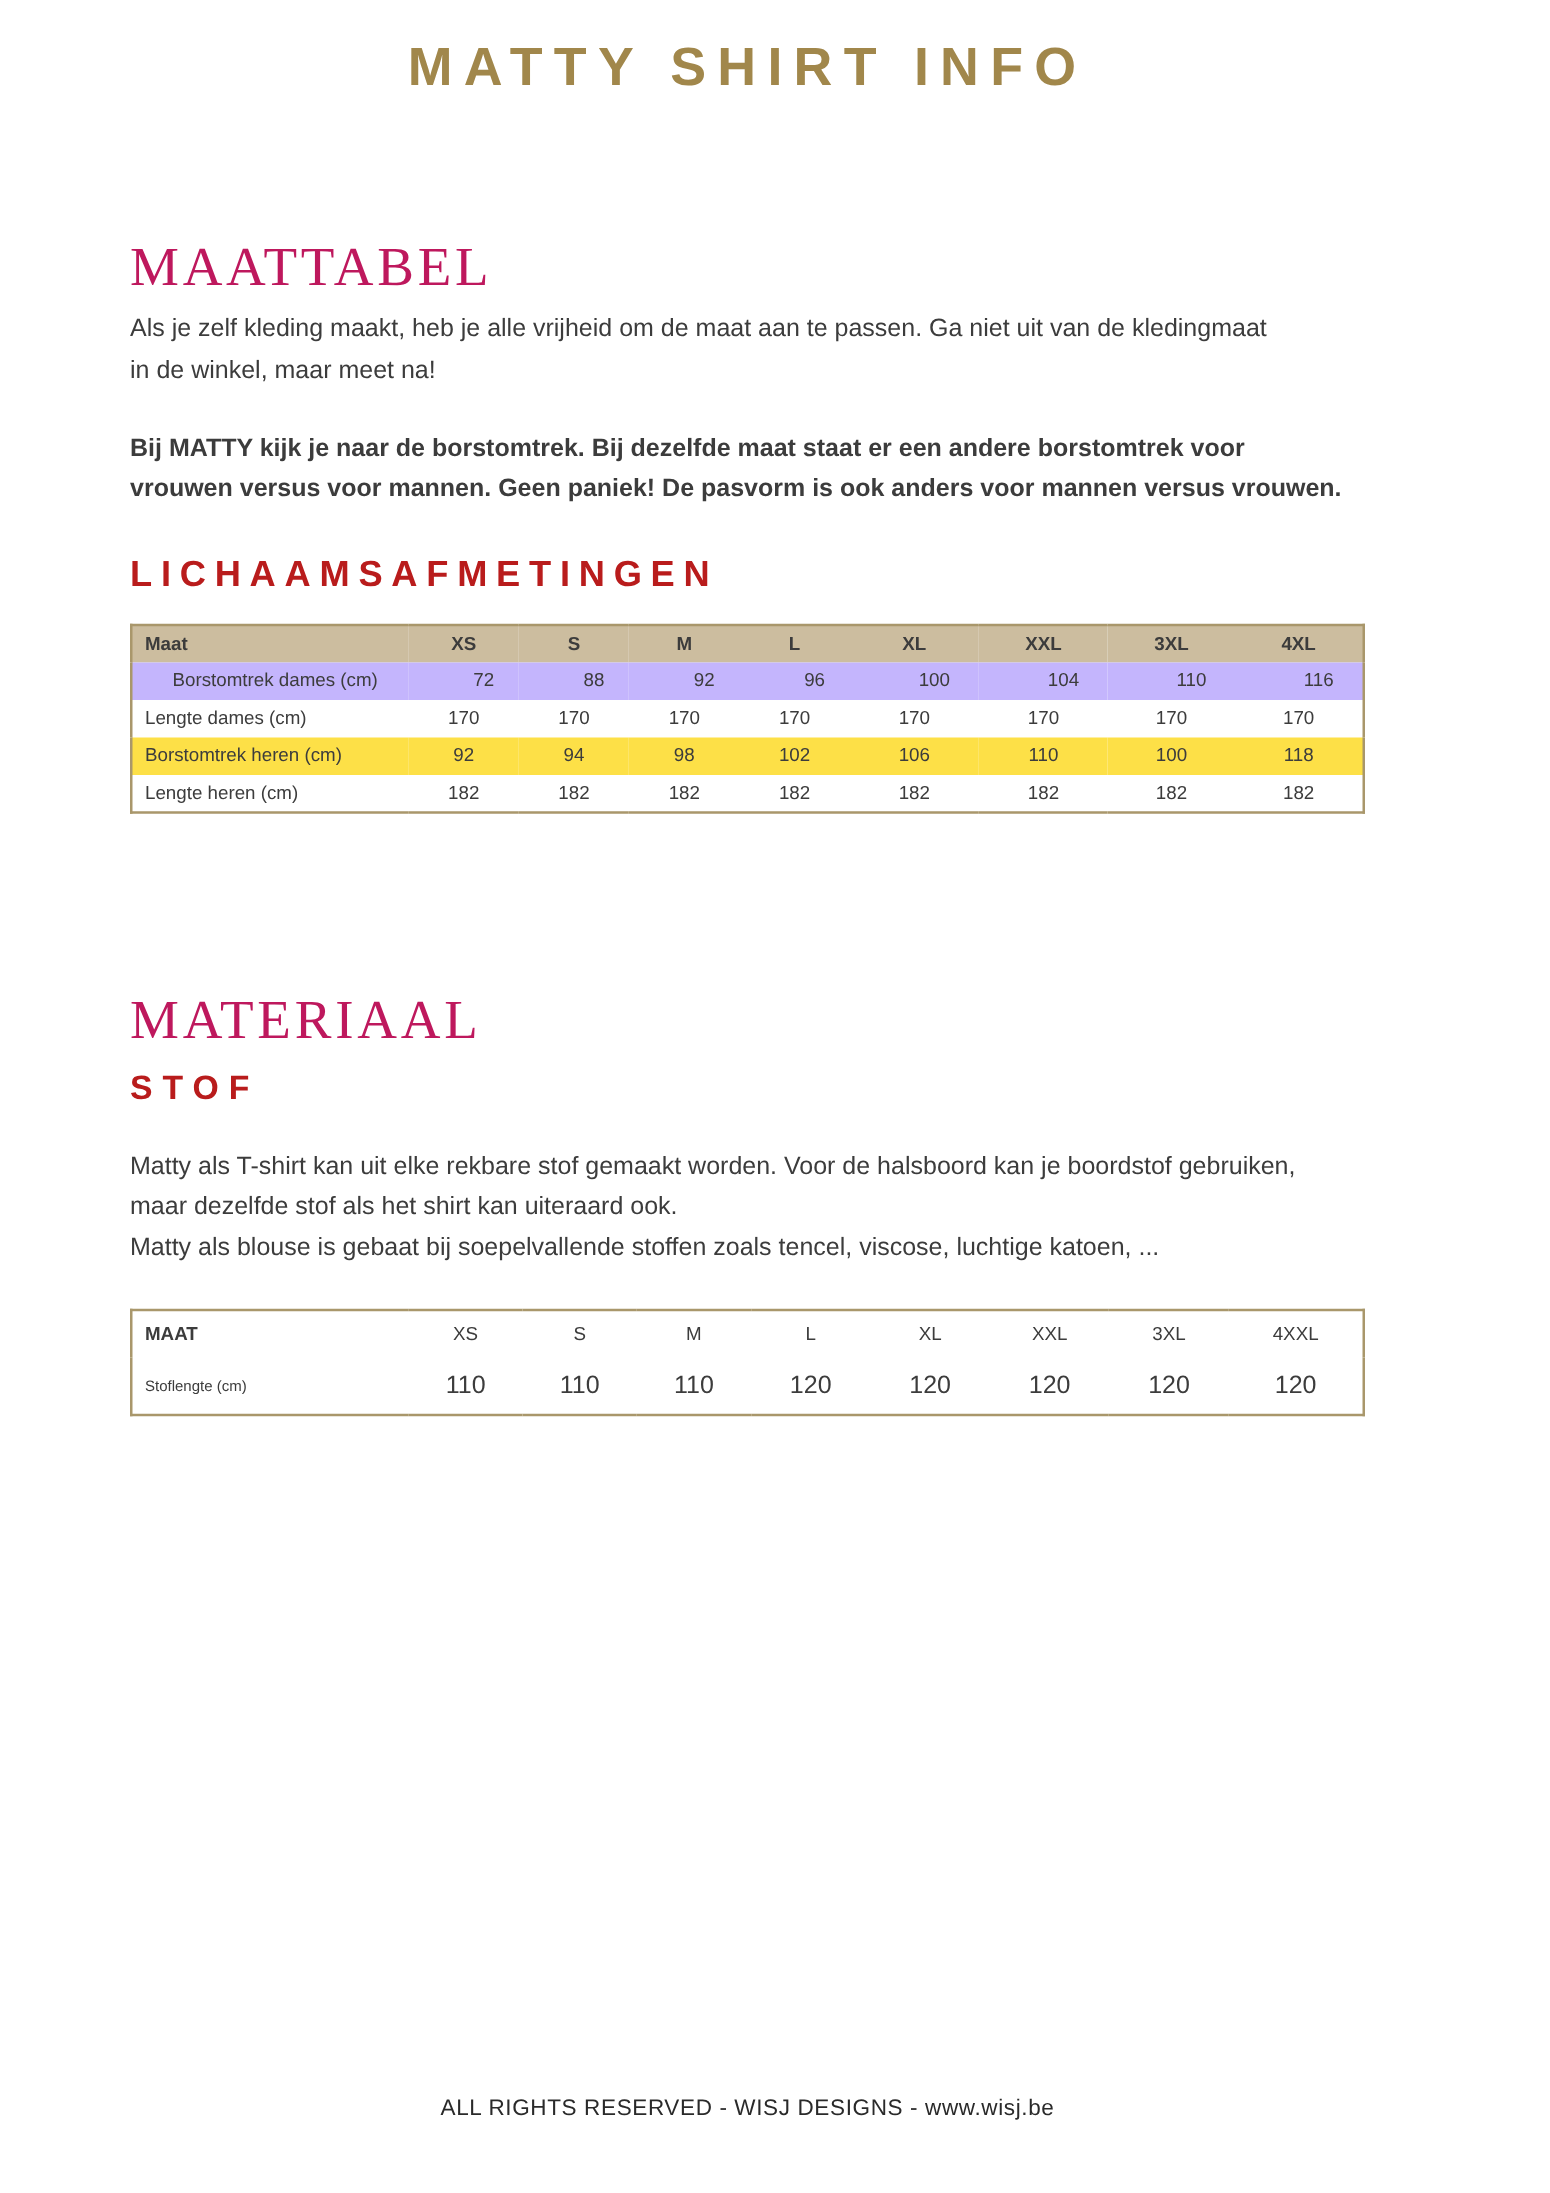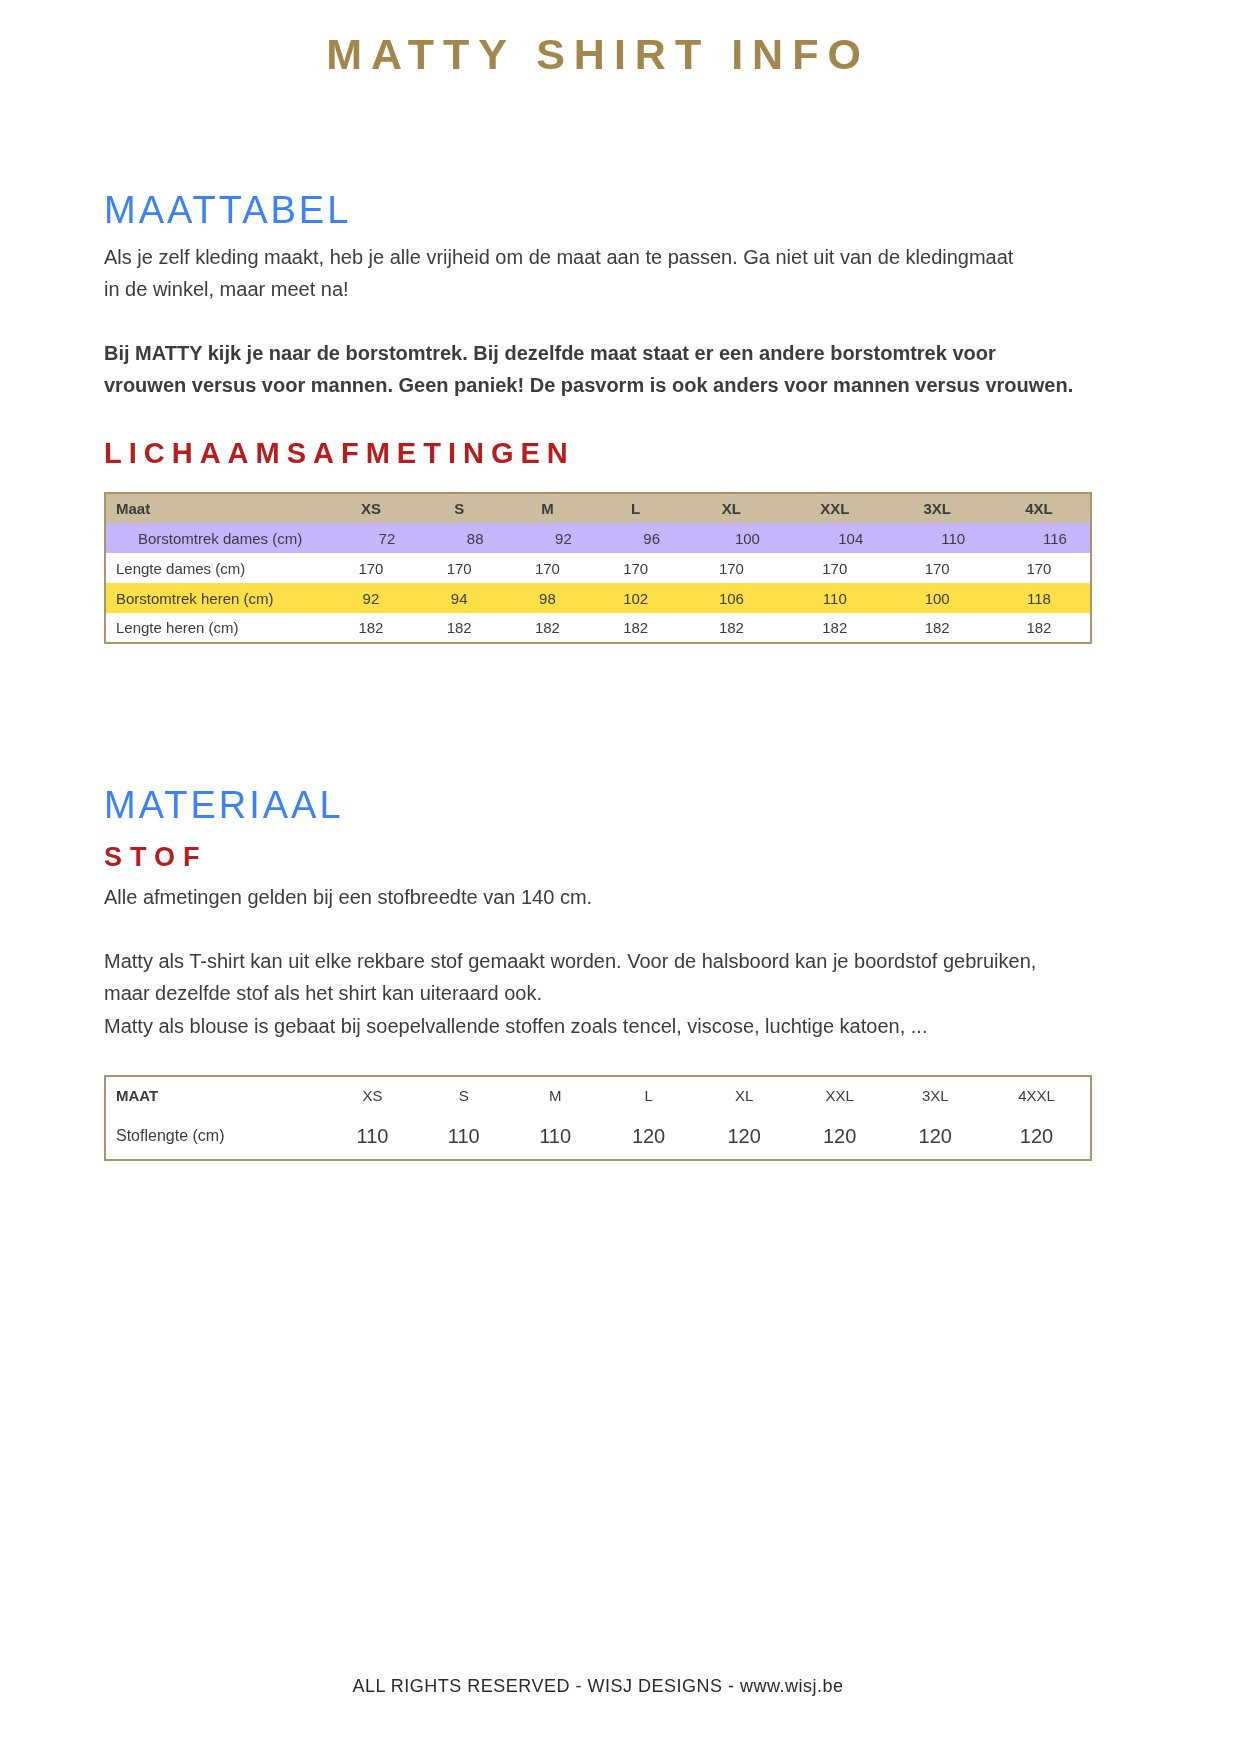--- a/index.html
+++ b/index.html
@@ -21,25 +21,26 @@
   .doc-title {
     text-align: center;
     font-size: 43px;
     font-weight: 700;
     letter-spacing: 9px;
     color: #a1874b;
     margin-top: 4px;
   }
 
   .thin-heading {
-    font-size: 38px;
+    font-size: 44px;
     font-weight: 300;
     letter-spacing: 3px;
-    color: #3b82f6;
+    color: #be185d;
     line-height: 1.05;
+    font-family: Liberation Serif, serif;
   }
   .h-maattabel { margin-top: 112px; }
   .h-materiaal { margin-top: 142px; }
 
   .bold-gold-heading {
     font-weight: 700;
     color: #b91c1c;
   }
   .h-lichaam {
     font-size: 29px;
@@ -83,21 +84,21 @@
   .body-table tr.light td { background: #c4b5fd; padding-left: 32px; }
   .body-table tr.white td { background: #ffffff; }
   .body-table tr.mid td   { background: #fde047; }
 
   
   .fabric-table-wrap { margin-top: 33px; }
   .fabric-table { border: 2px solid #a9976b; background: #ffffff; }
   .fabric-table th { height: 38px; font-size: 15px; font-weight: 400; text-align: center; vertical-align: middle; }
   .fabric-table th.first { text-align: left; padding-left: 10px; font-weight: 700; width: 22.5%; }
   .fabric-table td { height: 46px; text-align: center; vertical-align: middle; font-size: 20px; }
-  .fabric-table td.first { text-align: left; padding-left: 10px; font-size: 16px; }
+  .fabric-table td.first { text-align: left; padding-left: 10px; font-size: 12px; }
 
   .doc-footer {
     position: absolute;
     left: 68px;
     right: 112px;
     top: 1676px;
     text-align: center;
     font-size: 18px;
     color: #2a2a2a;
     letter-spacing: 0.5px;
@@ -178,21 +179,20 @@
               <td>182</td>
               <td>182</td>
               <td>182</td>
             </tr>
           </tbody>
       </table>
     </div>
 
     <h2 class="thin-heading h-materiaal">MATERIAAL</h2>
     <h3 class="bold-gold-heading h-stof">STOF</h3>
-    <p class="body-text stof-line">Alle afmetingen gelden bij een stofbreedte van 140 cm.</p>
     <p class="body-text stof-para">Matty als T-shirt kan uit elke rekbare stof gemaakt worden. Voor de halsboord kan je boordstof gebruiken,
 maar dezelfde stof als het shirt kan uiteraard ook.
 Matty als blouse is gebaat bij soepelvallende stoffen zoals tencel, viscose, luchtige katoen, ...</p>
 
     <div class="fabric-table-wrap">
       <table class="fabric-table" id="stof-table">
         <thead>
             <tr>
               <th class="first">MAAT</th>
               <th>XS</th>

